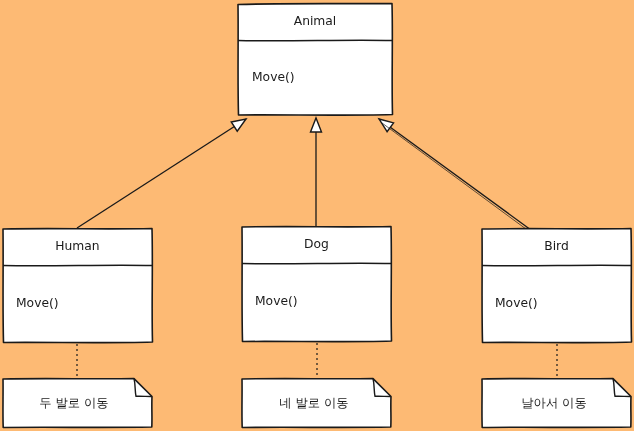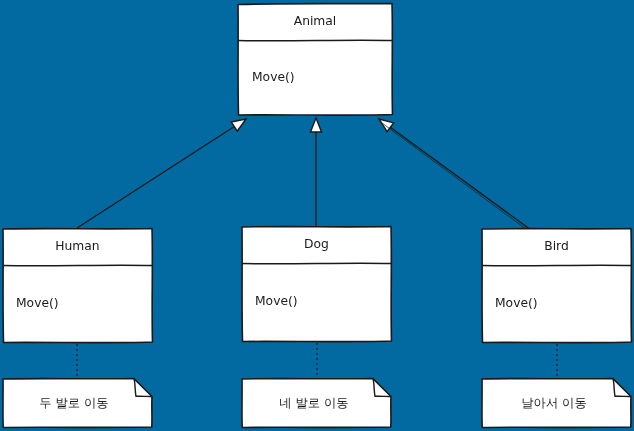--- a/index.html
+++ b/index.html
@@ -1,20 +1,20 @@
 <!DOCTYPE html>
 <html><head>
 <meta charset="utf-8">
 <style>
   html, body { margin: 0; padding: 0; background: #ffffff; }
   .canvas {
     position: relative;
     width: 634px;
     height: 431px;
-    background: #0369a1;
+    background: #fdba74;
     overflow: hidden;
     font-family: "DejaVu Sans", "Liberation Sans", sans-serif;
   }
   svg { display: block; }
   .shape { fill: #ffffff; stroke: #1a1a1a; stroke-width: 1.6; stroke-linejoin: round; }
   .divider { fill: none; stroke: #1a1a1a; stroke-width: 1.5; }
   .flap { fill: #ffffff; stroke: #1a1a1a; stroke-width: 1.4; stroke-linejoin: round; fill-opacity: 0; }
   .edge { fill: none; stroke: #1a1a1a; stroke-width: 1.3; }
   .edge-ghost { fill: none; stroke: #1a1a1a; stroke-width: 0.7; }
   .dotted { fill: none; stroke: #1a1a1a; stroke-width: 1.2; stroke-dasharray: 2 3; }

